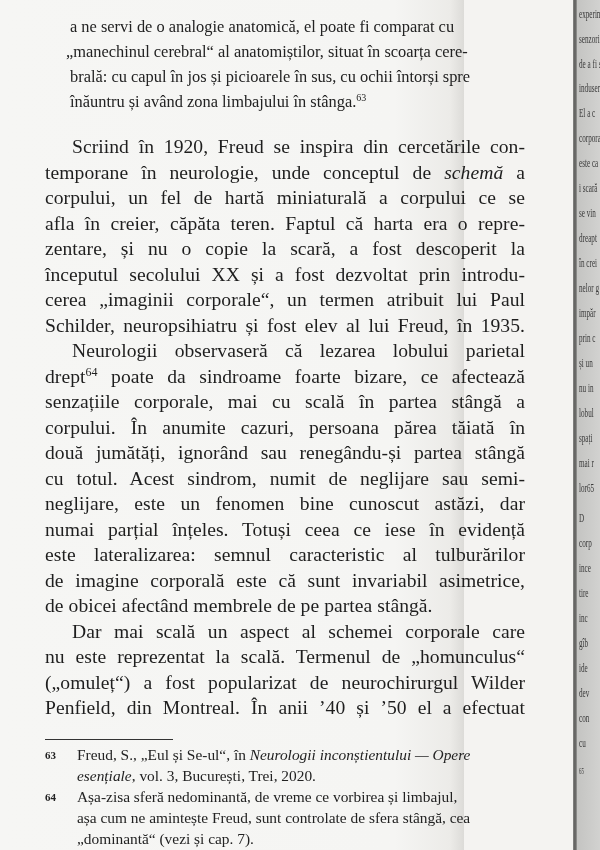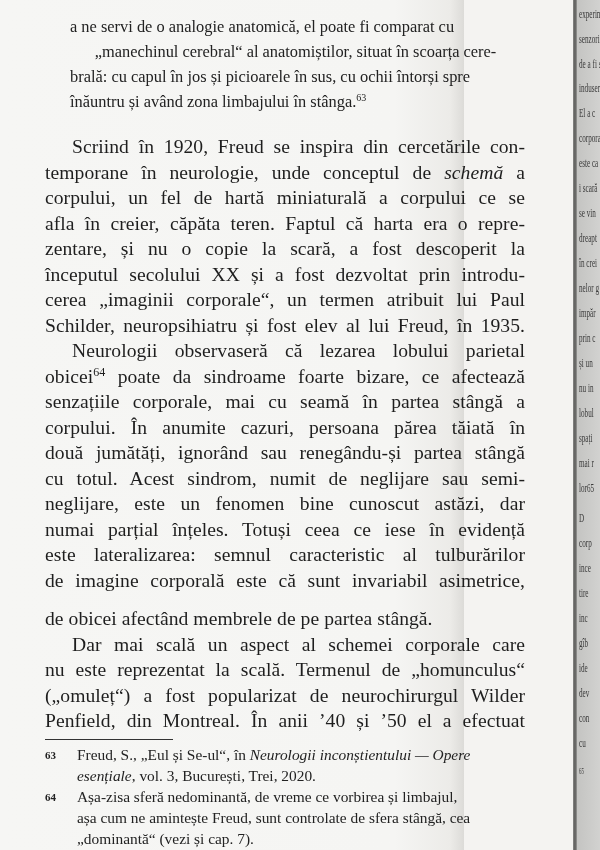--- a/index.html
+++ b/index.html
@@ -27,32 +27,32 @@
     white-space: nowrap; transform: scaleX(0.55); transform-origin: left center;
     font-family: "Liberation Serif", serif;
   }
 
   .quote {
     position: absolute; left: 70px; top: 14px; width: 455px;
     font-family: "Liberation Serif", serif;
     font-size: 16.4px; line-height: 25px; color: #222;
   }
   .quote .line { white-space: nowrap; display: block; }
-  .quote .line.out { margin-left: -4px; text-align: center; }
+  .quote .line.out { margin-left: -4px; }
   .quote sup { font-size: 10px; vertical-align: 6px; line-height: 0; }
 
   .body-text {
     position: absolute; left: 45px; top: 134px; width: 480px;
     font-family: "Liberation Serif", serif;
     font-size: 19.6px; line-height: 25.5px; color: #1e1e1e;
     letter-spacing: 0.05px;
   }
   .body-text .line { display: block; white-space: nowrap; text-align: justify; text-align-last: justify; }
   .body-text .line.indent { padding-left: 27px; }
-  .body-text .line.last { text-align-last: left; margin-top: 13px; }
+  .body-text .line.last { text-align-last: left; }
   .body-text sup { font-size: 12px; vertical-align: 7px; line-height: 0; }
   .body-text em { font-style: italic; margin-top: 20px; }
 
   .fn-rule {
     position: absolute; left: 45px; top: 739px; width: 128px; height: 1px; background: #333;
   }
   .footnotes {
     position: absolute; left: 45px; top: 744px; width: 480px;
     font-family: "Liberation Serif", serif;
     font-size: 15.4px; line-height: 21px; color: #222;
@@ -80,22 +80,22 @@
       <span class="line"><span>temporane în neurologie, unde conceptul de </span><em>schemă</em><span> a</span></span>
       <span class="line">corpului, un fel de hartă miniaturală a corpului ce se</span>
       <span class="line">afla în creier, căpăta teren. Faptul că harta era o repre-</span>
       <span class="line">zentare, și nu o copie la scară, a fost descoperit la</span>
       <span class="line">începutul secolului XX și a fost dezvoltat prin introdu-</span>
       <span class="line">cerea „imaginii corporale“, un termen atribuit lui Paul</span>
       <span class="line">Schilder, neuropsihiatru și fost elev al lui Freud, în 1935.</span>
     </div>
     <div>
       <span class="line indent">Neurologii observaseră că lezarea lobului parietal</span>
-      <span class="line"><span>obicei</span><sup>64</sup><span> poate da sindroame foarte bizare, ce afectează</span></span>
-      <span class="line">senzațiile corporale, mai cu seamă în partea stângă a</span>
+      <span class="line"><span>drept</span><sup>64</sup><span> poate da sindroame foarte bizare, ce afectează</span></span>
+      <span class="line">senzațiile corporale, mai cu scală în partea stângă a</span>
       <span class="line">corpului. În anumite cazuri, persoana părea tăiată în</span>
       <span class="line">două jumătăți, ignorând sau renegându-și partea stângă</span>
       <span class="line">cu totul. Acest sindrom, numit de neglijare sau semi-</span>
       <span class="line">neglijare, este un fenomen bine cunoscut astăzi, dar</span>
       <span class="line">numai parțial înțeles. Totuși ceea ce iese în evidență</span>
       <span class="line">este lateralizarea: semnul caracteristic al tulburărilor</span>
       <span class="line">de imagine corporală este că sunt invariabil asimetrice,</span>
       <span class="line last">de obicei afectând membrele de pe partea stângă.</span>
     </div>
     <div>

